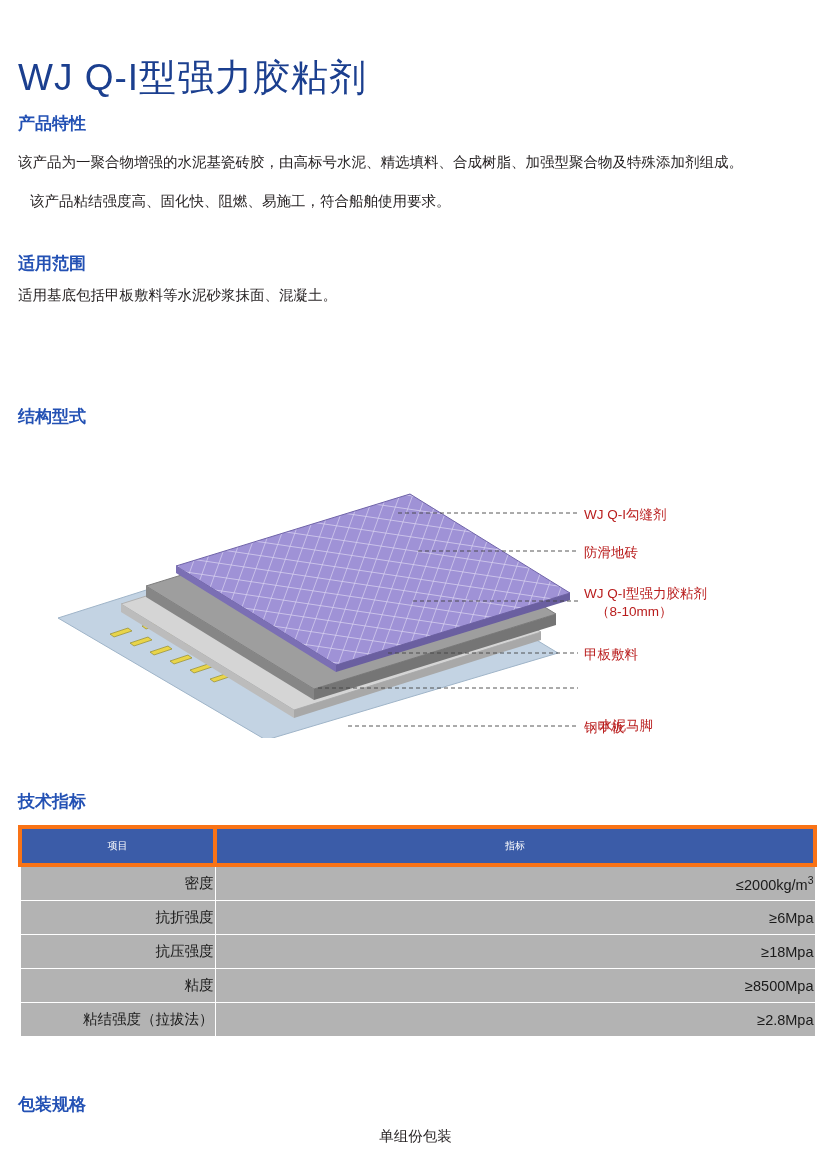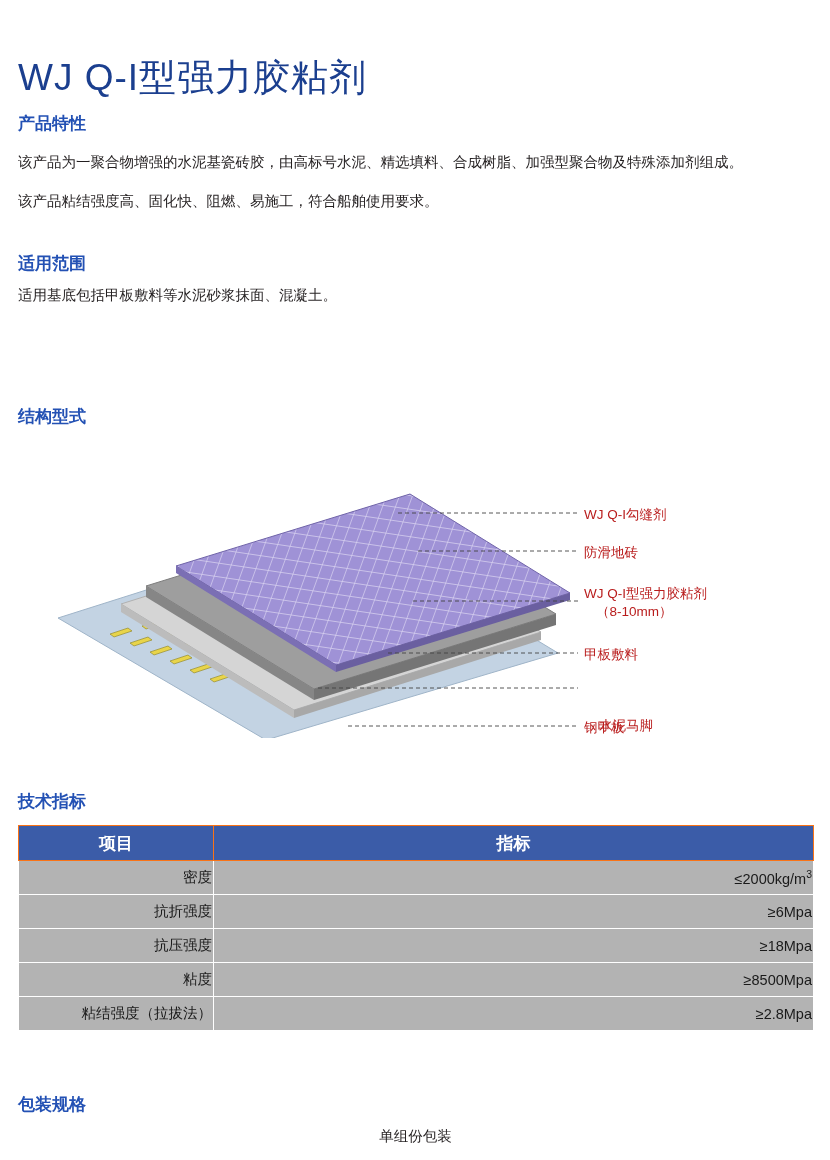--- a/index.html
+++ b/index.html
@@ -74,24 +74,24 @@
   
   table.specs {
     border-collapse: collapse;
     width: 795px;
     margin-top: 12px;
     table-layout: fixed;
   }
   table.specs th {
     background: #3b5ca8;
     color: #ffffff;
-    font-size: 17px;
-    font-weight: bold;
+    font-size: 10px;
+    font-weight: normal;
     height: 32px;
-    border: 1px solid #f97316;
+    border: 4px solid #f97316;
     text-align: center;
   }
   table.specs td {
     background: #b3b3b3;
     color: #1a1a1a;
     font-size: 14.5px;
     height: 31px;
     border: 1px solid #ffffff;
     text-align: right;
   }
@@ -109,21 +109,21 @@
 </head>
 <body>
 
 <div class="page">
 
   <h1 class="title">WJ Q-I型强力胶粘剂</h1>
 
   <div class="block" id="features-block">
     <h2 class="section-heading">产品特性</h2>
     <p class="body-text">该产品为一聚合物增强的水泥基瓷砖胶，由高标号水泥、精选填料、合成树脂、加强型聚合物及特殊添加剂组成。</p>
-    <p class="body-text" style="margin:0">该产品粘结强度高、固化快、阻燃、易施工，符合船舶使用要求。</p>
+    <p class="body-text" style="margin:12px">该产品粘结强度高、固化快、阻燃、易施工，符合船舶使用要求。</p>
   </div>
 
   <div class="block" id="scope-block">
     <h2 class="section-heading">适用范围</h2>
     <p class="body-text" style="margin:0">适用基底包括甲板敷料等水泥砂浆抹面、混凝土。</p>
   </div>
 
   <div class="block" id="structure-block">
     <h2 class="section-heading">结构型式</h2>
 

